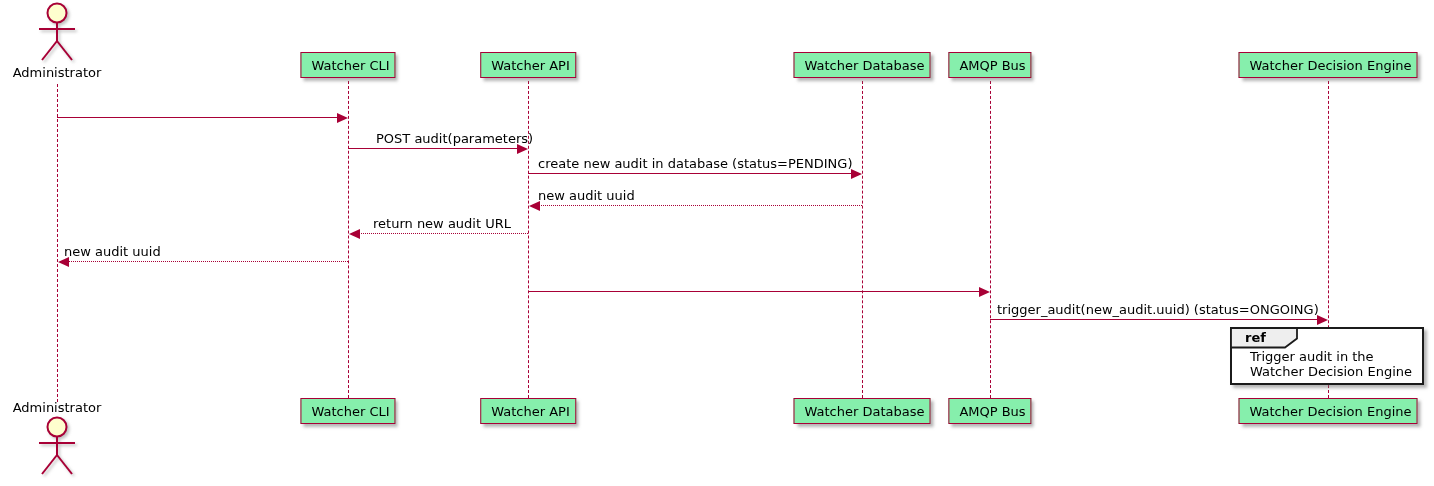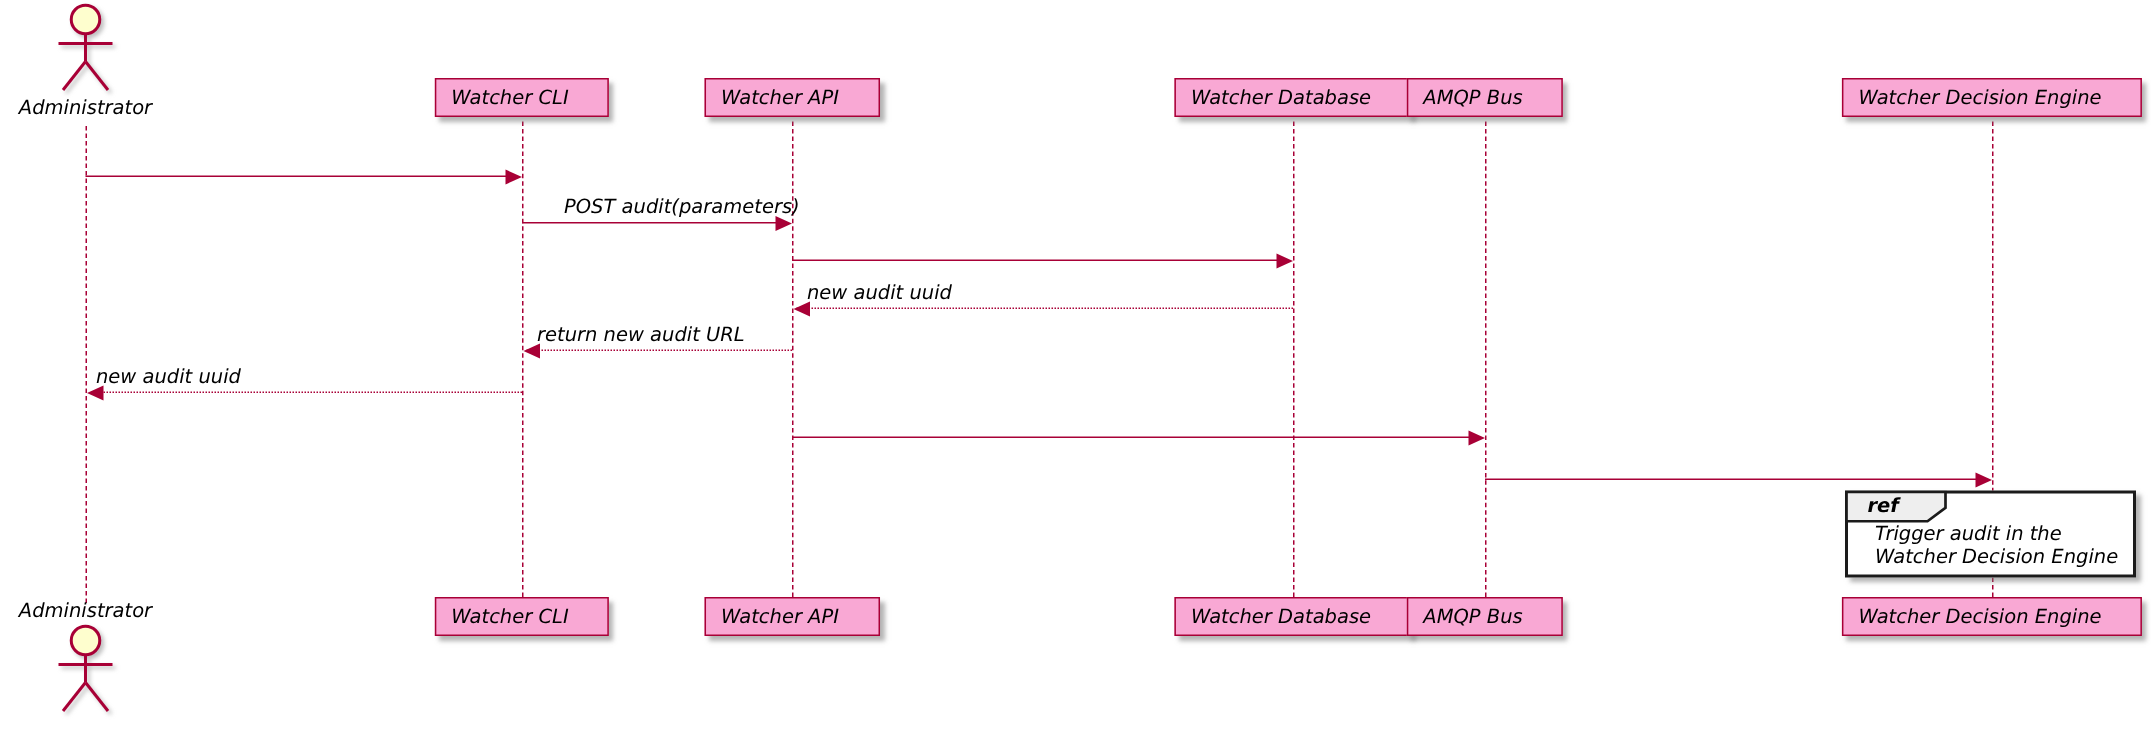--- a/index.html
+++ b/index.html
@@ -1,29 +1,28 @@
 <!DOCTYPE html>
 <html><head>
 <meta charset="utf-8">
 <style>
   html,body { margin:0; padding:0; background:#ffffff; }
   .canvas {
     position:relative; width:1434px; height:486px; background:#ffffff;
     font-family:"DejaVu Sans","Liberation Sans",sans-serif; font-size:13px; color:#000;
     overflow:hidden;
-    font-style:italic;
   }
   .lifeline {
     position:absolute; width:0;
     border-left:1.4px dashed #A80036;
   }
   .pbox {
     position:absolute; transform:translateX(-50%);
-    background:#f9a8d4; border:1.8px solid #A80036;
-    padding:5px 26px 4px 10px; white-space:nowrap;
+    background:#86efac; border:1.8px solid #A80036;
+    padding:5px 5px 4px 10px; white-space:nowrap;
     box-shadow:3px 3px 3px rgba(120,120,120,0.55);
     line-height:15px;
   }
   .actor-svg { position:absolute; filter:drop-shadow(2.5px 2.5px 1.5px rgba(130,130,130,0.5)); }
   .actor-label { position:absolute; transform:translateX(-50%); white-space:nowrap; }
   .msg-label { position:absolute; white-space:nowrap; line-height:15px; }
   .msg-line { position:absolute; height:0; border-top:1.5px solid #A80036; }
   .msg-line.dotted { border-top:1.5px dotted #A80036; }
   .ah { position:absolute; width:0; height:0; border-top:5px solid transparent; border-bottom:5px solid transparent; }
   .ah-r { border-left:11px solid #A80036; }
@@ -65,38 +64,40 @@
   <div class="pbox" style="left:990px;top:52px">AMQP Bus</div>
   <div class="pbox" style="left:1328px;top:52px">Watcher Decision Engine</div>
 
   <div class="msg-line" style="left:57px;top:117px;width:285px"></div>
   <div class="ah ah-r" style="left:337px;top:113px"></div>
 
   <div class="msg-label" style="left:376px;top:131px">POST audit(parameters)</div>
   <div class="msg-line" style="left:348px;top:148px;width:174px"></div>
   <div class="ah ah-r" style="left:517px;top:144px"></div>
 
+  <div class="msg-label" style="left:538px;top:156px">create new audit in database (status=PENDING)</div>
   <div class="msg-line" style="left:528px;top:173px;width:328px"></div>
   <div class="ah ah-r" style="left:851px;top:169px"></div>
 
   <div class="msg-label" style="left:538px;top:188px">new audit uuid</div>
   <div class="msg-line dotted" style="left:531px;top:205px;width:331px"></div>
   <div class="ah ah-l" style="left:529px;top:201px"></div>
 
-  <div class="msg-label" style="left:358px;top:216px">return new audit URL</div>
+  <div class="msg-label" style="left:373px;top:216px">return new audit URL</div>
   <div class="msg-line dotted" style="left:351px;top:233px;width:177px"></div>
   <div class="ah ah-l" style="left:349px;top:229px"></div>
 
   <div class="msg-label" style="left:64px;top:244px">new audit uuid</div>
   <div class="msg-line dotted" style="left:60px;top:261px;width:288px"></div>
   <div class="ah ah-l" style="left:58px;top:257px"></div>
 
   <div class="msg-line" style="left:528px;top:291px;width:456px"></div>
   <div class="ah ah-r" style="left:979px;top:287px"></div>
 
+  <div class="msg-label" style="left:997px;top:302px">trigger_audit(new_audit.uuid) (status=ONGOING)</div>
   <div class="msg-line" style="left:990px;top:319px;width:332px"></div>
   <div class="ah ah-r" style="left:1317px;top:315px"></div>
 
   <div class="refbox">
     <svg class="ref-tag-svg" width="70" height="22" viewBox="0 0 70 22">
       <path d="M1,1 H67 V11.5 L55,20.5 H1 Z" fill="#EEEEEE" stroke="#1b1b1b" stroke-width="1.8"></path>
     </svg>
     <div class="ref-tag-label">ref</div>
     <div class="ref-body">
       <span>Trigger audit in the</span>

